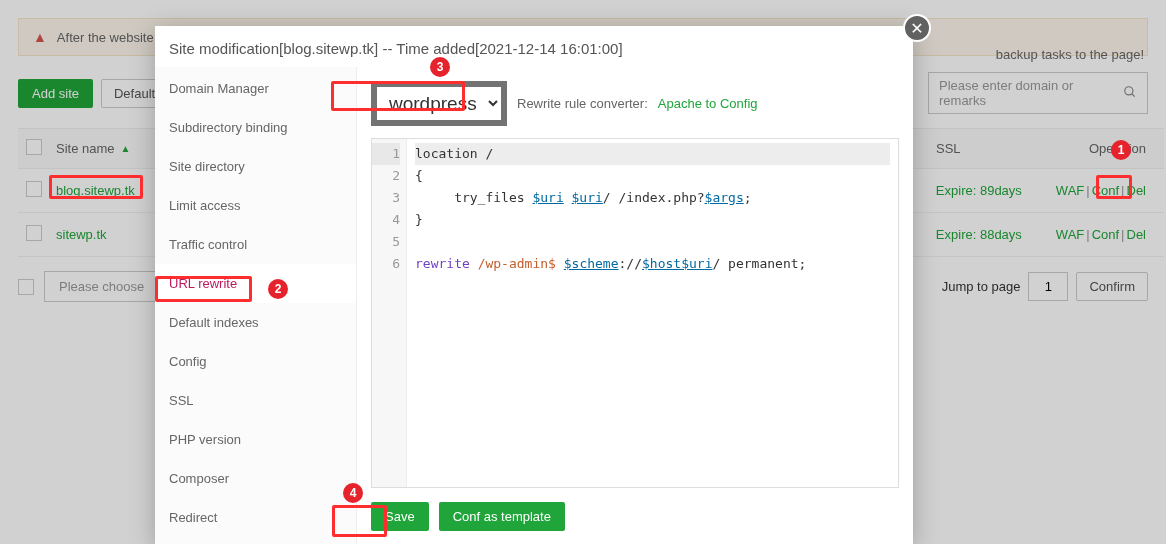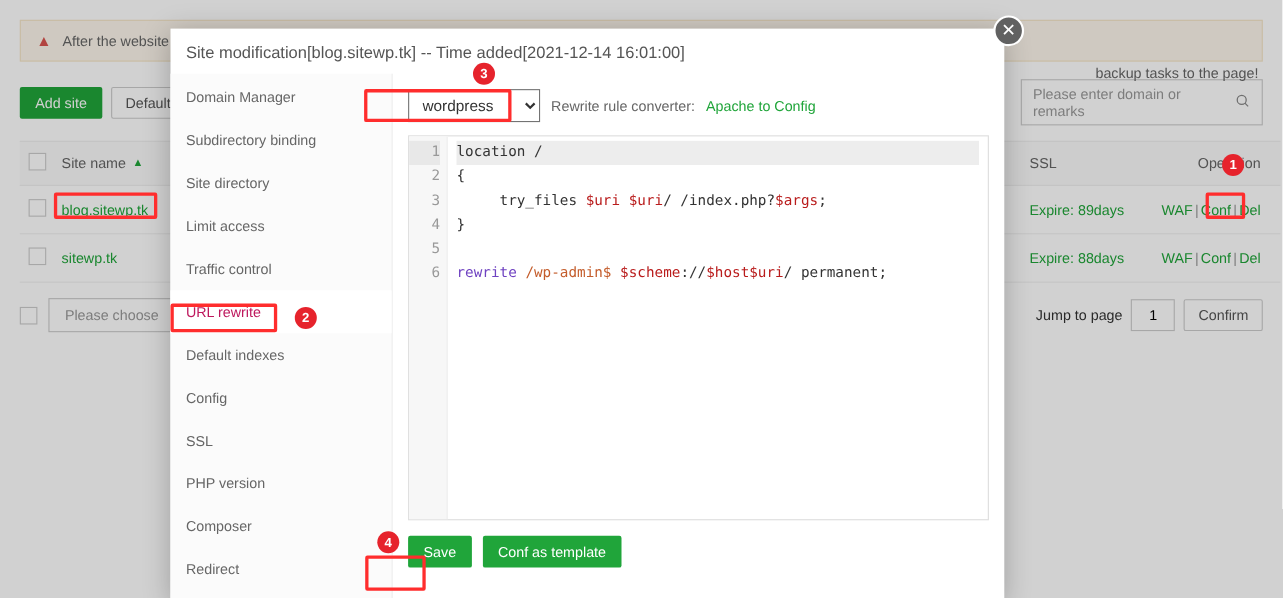--- a/index.html
+++ b/index.html
@@ -43,45 +43,45 @@
 
 .modal { position:absolute; top:26px; left:155px; width:758px; background:#fff; box-shadow:0 4px 24px rgba(0,0,0,0.25); height: 520px; overflow:visible; }
 .modal-title { padding:14px 20px 10px 14px; font-size:15px; color:#555; }
 .modal-close { position:absolute; top:-12px; right:-18px; width:28px; height:28px; background:#616161; color:#fff; border-radius:50%; display:flex; align-items:center; justify-content:center; font-size:16px; cursor:pointer; border:2px solid #fff; }
 .modal-body { display:flex; height: calc(100% - 42px); }
 .side-nav { width:202px; background:#fbfbfb; border-right:1px solid #eee; padding-top:2px; }
 .side-nav .nav-item { padding:12px 14px; font-size:13px; color:#666; cursor:pointer; }
 .side-nav .nav-item.active { background:#fff; color:#be185d; font-weight:500; position:relative; }
 .main-pane { flex:1; padding:14px 14px 14px 14px; position:relative; }
 .rule-row { display:flex; align-items:center; gap:10px; margin-bottom:12px; }
-.rule-select { border:1px solid #737373; padding:5px 8px; font-size:14px; min-width:120px; color:#333; background:#fff; }
+.rule-select { border:6px solid #737373; padding:5px 8px; font-size:19px; min-width:120px; color:#333; background:#fff; }
 .conv-label { font-size:13px; color:#666; }
 .conv-link { color:#20a53a; text-decoration:none; }
 
 .editor { border:1px solid #ddd; height:350px; display:flex; font-family: Menlo, Consolas, monospace; font-size:13px; }
 .gutter { width:35px; background:#f7f7f7; border-right:1px solid #eee; text-align:right; padding:4px 6px 0 0; color:#999; line-height:22px; }
 .gutter .gl.active { background:#e8e8e8; display:block;}
 .code { flex:1; padding:4px 8px 0 8px; line-height:22px; white-space:pre; color:#333; }
 .tok-kw { color:#6f42c1; }
-.tok-var { color:#b91c1c; }
+.tok-var { color:#0369a1;text-decoration:underline; }
 .tok-re { color:#c45d2c; }
 .line1-bg { background:#ededed; display:block; }
 
 .btn-row { margin-top:14px; display:flex; gap:10px; }
 
 </style>
 </head>
 <body>
 
 <div class="bg">
   <div class="alert-bar">
     <span class="warn-icon">▲</span>
     <span>After the website is</span>
   </div>
-  <div style="position:absolute; top:59px; right:22px; font-size:13px; color:#666;">backup tasks to the page!</div>
+  <div style="position:absolute; top:47px; right:22px; font-size:13px; color:#666;">backup tasks to the page!</div>
 
   <div class="toolbar">
     <button class="btn-green">Add site</button>
     <button class="btn-grey">Default Pa</button>
     <div class="search-box">
       <span>Please enter domain or remarks</span>
       <span style="margin-left:auto;">
         <svg width="14" height="14" viewBox="0 0 24 24" fill="none" stroke="#888" stroke-width="2">
             <circle cx="10" cy="10" r="7"></circle>
             <line x1="20" y1="20" x2="15" y2="15"></line>

